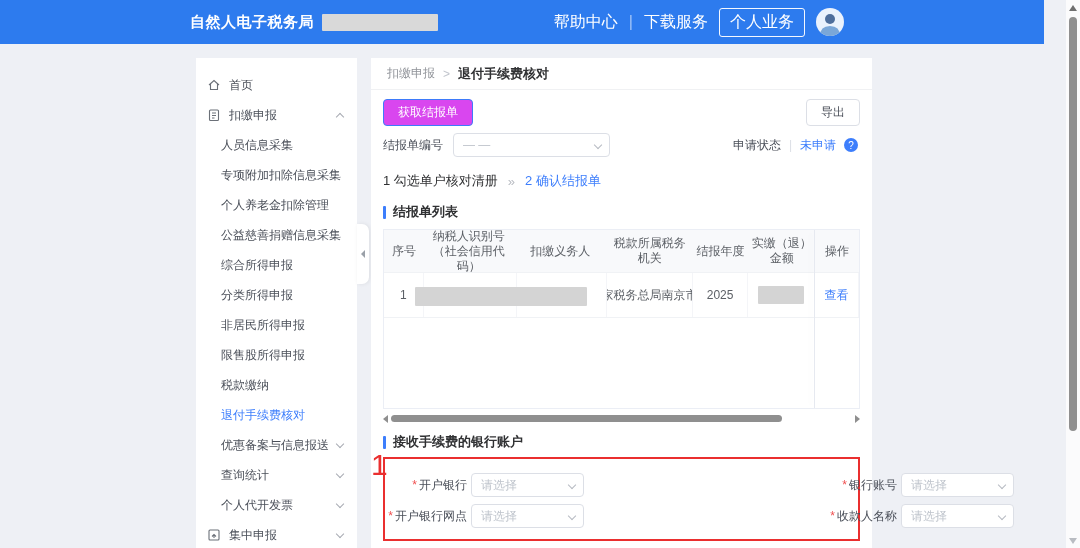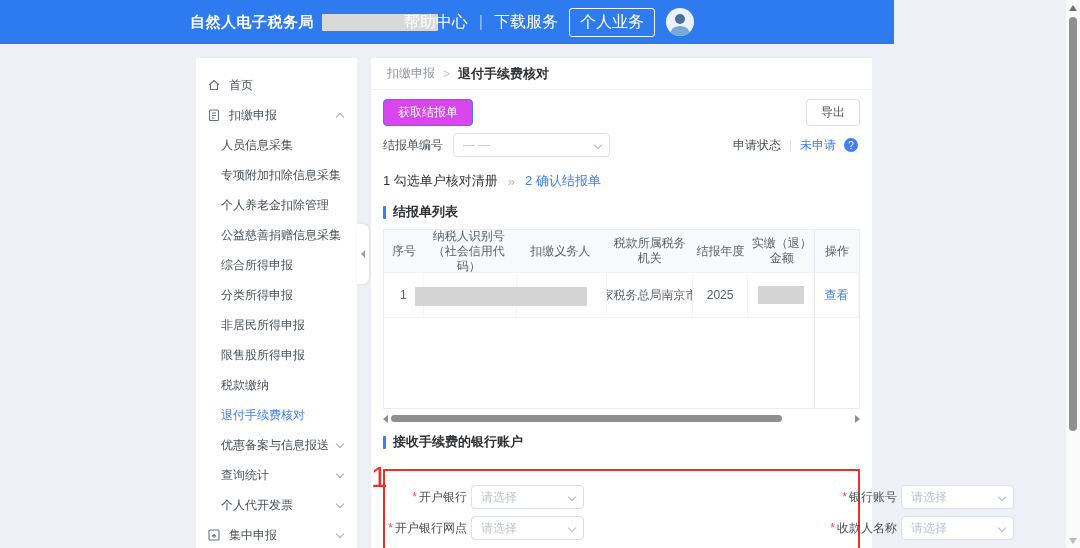--- a/index.html
+++ b/index.html
@@ -1,21 +1,21 @@
 <!DOCTYPE html>
 <html><head>
 <meta charset="utf-8">
 <style>
   * { margin:0; padding:0; box-sizing:border-box; }
   html,body { width:1080px; height:548px; }
   body { font-family:"Liberation Sans","DejaVu Sans",sans-serif; background:#eef0f5; position:relative; overflow:hidden; font-size:12px; color:#303133; }
   .screen { position:absolute; inset:0; }
 
   
-  .topbar { position:absolute; left:0; top:0; width:894px; height:44px; background:#2d7bee; display:flex; align-items:center; }
+  .topbar { position:absolute; left:0; top:0; width:1044px; height:44px; background:#2d7bee; display:flex; align-items:center; }
   .brand { position:absolute; left:190px; top:0; height:44px; display:flex; align-items:center; }
   .brand-title { color:#fff; font-size:15px; font-weight:bold; letter-spacing:.5px; }
   .brand-redact { display:inline-block; width:116px; height:17px; background:#d9d9d9; margin-left:8px; border-radius:1px; }
   .topnav { position:absolute; right:200px; top:0; height:44px; display:flex; align-items:center; gap:11px; color:#fff; font-size:16px; }
   .topnav .tdiv { color:rgba(255,255,255,.55); }
   .btn-personal { border:1px solid rgba(255,255,255,.95); border-radius:3px; padding:3px 10px; color:#fff; cursor:pointer; }
   .avatar { width:28px; height:28px; border-radius:50%; background:#eaf2fd; display:flex; align-items:flex-end; justify-content:center; overflow:hidden; }
 
   
   .vscroll { position:absolute; right:0; top:0; width:14px; height:548px; background:#fbfbfc; }
@@ -84,21 +84,21 @@
   .redact-amt { width:46px; height:18px; }
   .link { color:#3d7efc; cursor:pointer; }
 
   
   .hscroll { margin:5px 12px 0; height:9px; position:relative; }
   .hs-left { position:absolute; left:0; top:1px; width:0; height:0; border-top:4px solid transparent; border-bottom:4px solid transparent; border-right:5px solid #8f8f8f; }
   .hs-thumb { position:absolute; left:8px; top:1px; width:391px; height:7px; background:#8f8f8f; border-radius:4px; }
   .hs-right { position:absolute; right:0; top:1px; width:0; height:0; border-top:4px solid transparent; border-bottom:4px solid transparent; border-left:5px solid #8f8f8f; }
 
   
-  .bank-title { margin:10px 0 18px 12px; }
+  .bank-title { margin:10px 0 6px 12px; }
   .redbox1 { margin:0 12px; border:2px solid #ea2f2f; position:relative; padding:7px 0 11px; }
   .marker1 { position:absolute; left:-14px; top:-9px; font-size:30px; color:#ea2f2f; line-height:1; font-weight:normal; }
   .frow { display:flex; margin-top:7px; }
   .fcell { display:flex; align-items:center; }
   .flabel { font-size:12px; color:#4a4f59; text-align:right; }
   .flabel .req { color:#f05050; margin-right:2px; }
   .lab1 { width:82px; } .lab2 { width:93px; margin-left:220px; }
   .sel-field { width:113px; margin-left:4px; }
 </style>
 </head>

